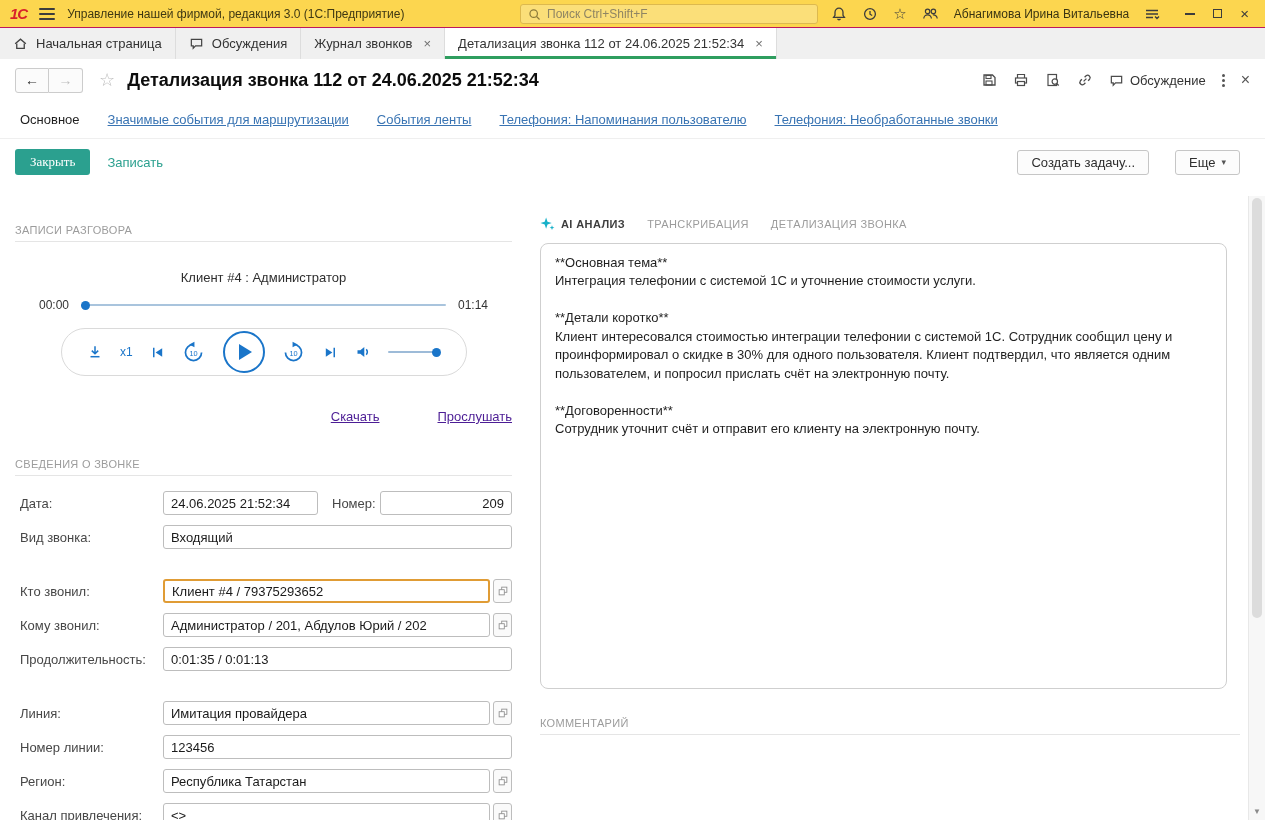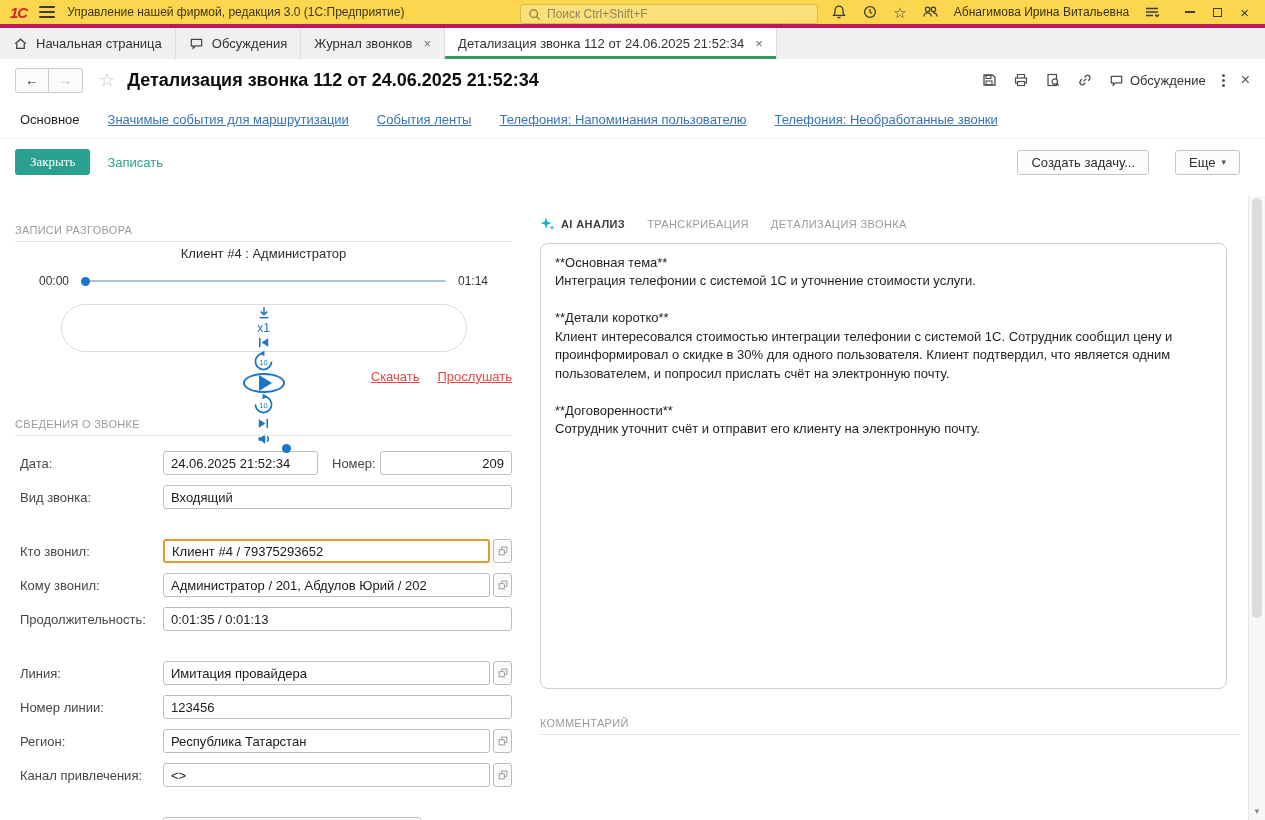--- a/index.html
+++ b/index.html
@@ -5,21 +5,21 @@
   * { margin:0; padding:0; box-sizing:border-box; }
   html,body { width:1265px; height:820px; }
   body { font-family:"Liberation Sans","DejaVu Sans",sans-serif; font-size:13px; color:#333;
          background:#fff; overflow:hidden; position:relative; }
   button { background:none; border:none; font:inherit; color:inherit; padding:0; cursor:pointer; }
   a { cursor:pointer; }
   .svgi { display:block; }
 
   
   .topbar { position:absolute; top:0; left:0; width:1265px; height:28px; background:#fcd64f;
-            border-bottom:4px solid #be185d; display:flex; align-items:center; padding:0 10px; gap:12px; }
+            border-bottom:1px solid #be185d; display:flex; align-items:center; padding:0 10px; gap:12px; }
   .logo { color:#d8232a; font-weight:bold; font-size:15px; font-style:italic; letter-spacing:-1px; }
   .hamb { display:flex; flex-direction:column; gap:3px; width:16px; }
   .hline { height:2px; background:#3c3c3c; border-radius:1px; }
   .app-title { font-size:12px; color:#3f3813; white-space:nowrap; }
   .searchbox { position:absolute; left:520px; top:4px; width:298px; height:20px; background:#fbdf79;
                border:1px solid #ddb94e; border-radius:3px; display:flex; align-items:center; padding:0 7px; gap:6px; }
   .searchinput { flex:1; border:none; background:transparent; font-size:12px; color:#5d5126; outline:none; }
   .searchinput::placeholder { color:#8f8563; }
   .topicons { margin-left:auto; display:flex; align-items:center; gap:15px; }
   .ibtn { display:flex; align-items:center; justify-content:center; }
@@ -67,35 +67,35 @@
   .spacer { flex:1; }
   .btn-secondary { border:1px solid #c6c6c6; background:#fcfcfc; border-radius:3px; padding:4px 13px;
                    font-size:13px; color:#2e2e2e; display:flex; align-items:center; gap:6px; }
   .btn-secondary.more { margin-left:26px; margin-right:10px; }
   .dd { font-size:9px; color:#555; }
 
   
   .left-panel { position:absolute; left:15px; top:196px; width:497px; display:flex; flex-direction:column; }
   .sec { font-size:11px; color:#9c9c9c; letter-spacing:.3px; border-bottom:1px solid #e5e5e5; padding-bottom:5px; }
   .sec.rec { margin-top:28px; }
-  .track-title { margin-top:4px; text-align:center; color:#2e2e2e; }
+  .track-title { margin-top:28px; text-align:center; color:#2e2e2e; }
   .progress-row { display:flex; align-items:center; gap:12px; margin-top:13px; padding:0 24px; font-size:12px; color:#333; }
   .progress-track { flex:1; height:2px; background:#a9c4dd; position:relative; border-radius:1px; }
   .progress-knob { position:absolute; left:0; top:-3.5px; width:9px; height:9px; border-radius:50%; background:#1a75c9; }
-  .pill { margin:16px auto 0; width:406px; height:48px; border:1px solid #dadada; border-radius:24px;
-          display:flex; align-items:center; justify-content:space-between; padding:0 25px;flex-direction:column; }
+  .pill { margin:16px auto 16px; width:406px; height:48px; border:1px solid #dadada; border-radius:24px;
+          display:flex; align-items:center; justify-content:space-between; padding:0 25px; }
   .speed { color:#1a75c9; font-size:12px; }
   .play-btn { width:42px; height:42px; border:2px solid #1a75c9; border-radius:50%; background:#fff;
               display:flex; align-items:center; justify-content:center; }
   .play-tri { width:0; height:0; border-left:13px solid #1a75c9; border-top:8px solid transparent;
               border-bottom:8px solid transparent; margin-left:4px; }
   .vol-track { width:52px; height:2px; background:#9dbbd8; position:relative; border-radius:1px; }
   .vol-knob { position:absolute; right:-1px; top:-3.5px; width:9px; height:9px; border-radius:50%; background:#1a75c9; }
   .audio-links { display:flex; justify-content:flex-end; gap:18px; margin-top:17px; }
-  .audio-links a { color:#ef4444; text-decoration:underline; }
+  .audio-links a { color:#4c1d95; text-decoration:underline;margin-left:40px; }
   .sec.info { margin-top:34px; }
 
   .form { margin-top:15px; display:flex; flex-direction:column; }
   .frow { display:flex; align-items:center; margin-bottom:10px; }
   .frow.gapped { margin-top:20px; }
   .flabel { width:148px; flex:none; padding-left:5px; color:#474747; }
   .flabel2 { width:62px; flex:none; padding-left:14px; color:#474747; }
   .fbox { height:24px; border:1px solid #bdbdbd; border-radius:3px; background:#fff; display:flex;
           align-items:center; padding:0 7px; color:#1a1a1a; overflow:hidden; white-space:nowrap; }
   .fbox.grow { flex:1; }

